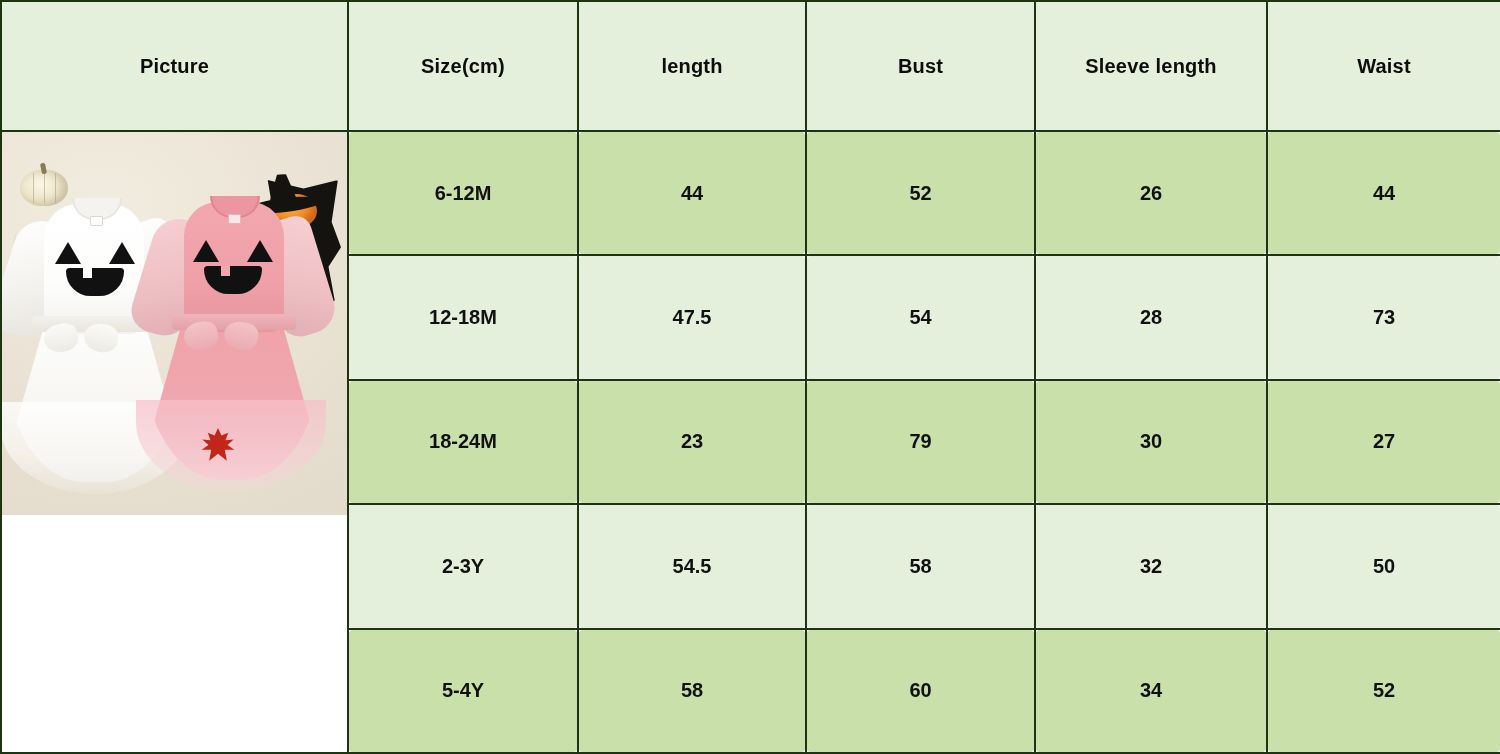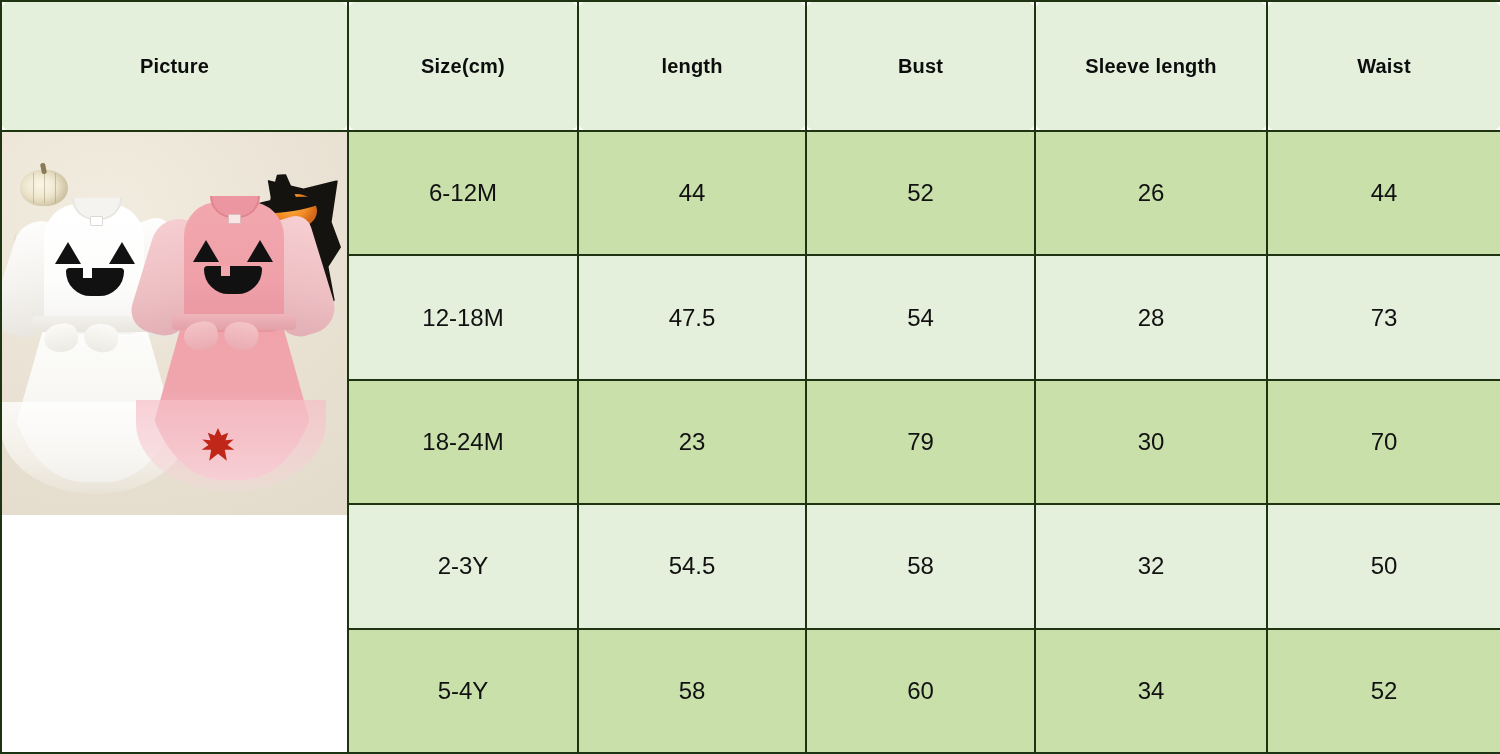--- a/index.html
+++ b/index.html
@@ -30,26 +30,26 @@
 
   tr.head-row{height:130px;}
   tr.data-row{height:124px;}
 
   th.head-cell{
     background:#e4efdc;
     font-size:20px;
     font-weight:bold;
     color:#0d0d0d;
     letter-spacing:.2px;
-    border-radius:10px;
   }
   td.cell{
-    font-size:24px;
+    font-size:20px;
     color:#111;
-    font-weight:400;
+    font-weight:700;
+    border-radius:7px;
   }
   tr.shade-dark td.cell{background:#c9e0ab;}
   tr.shade-light td.cell{background:#e4efdc;}
 
   
   td.pic-cell{
     background:#ffffff;
     padding:0;
     position:relative;
     overflow:hidden;
@@ -346,21 +346,21 @@
         <td class="cell">54</td>
         <td class="cell">28</td>
         <td class="cell">73</td>
       </tr>
 
       <tr class="data-row shade-dark">
         <td class="cell">18-24M</td>
         <td class="cell">23</td>
         <td class="cell">79</td>
         <td class="cell">30</td>
-        <td class="cell">70</td>
+        <td class="cell">27</td>
       </tr>
 
       <tr class="data-row shade-light">
         <td class="cell">2-3Y</td>
         <td class="cell">54.5</td>
         <td class="cell">58</td>
         <td class="cell">32</td>
         <td class="cell">50</td>
       </tr>
 

